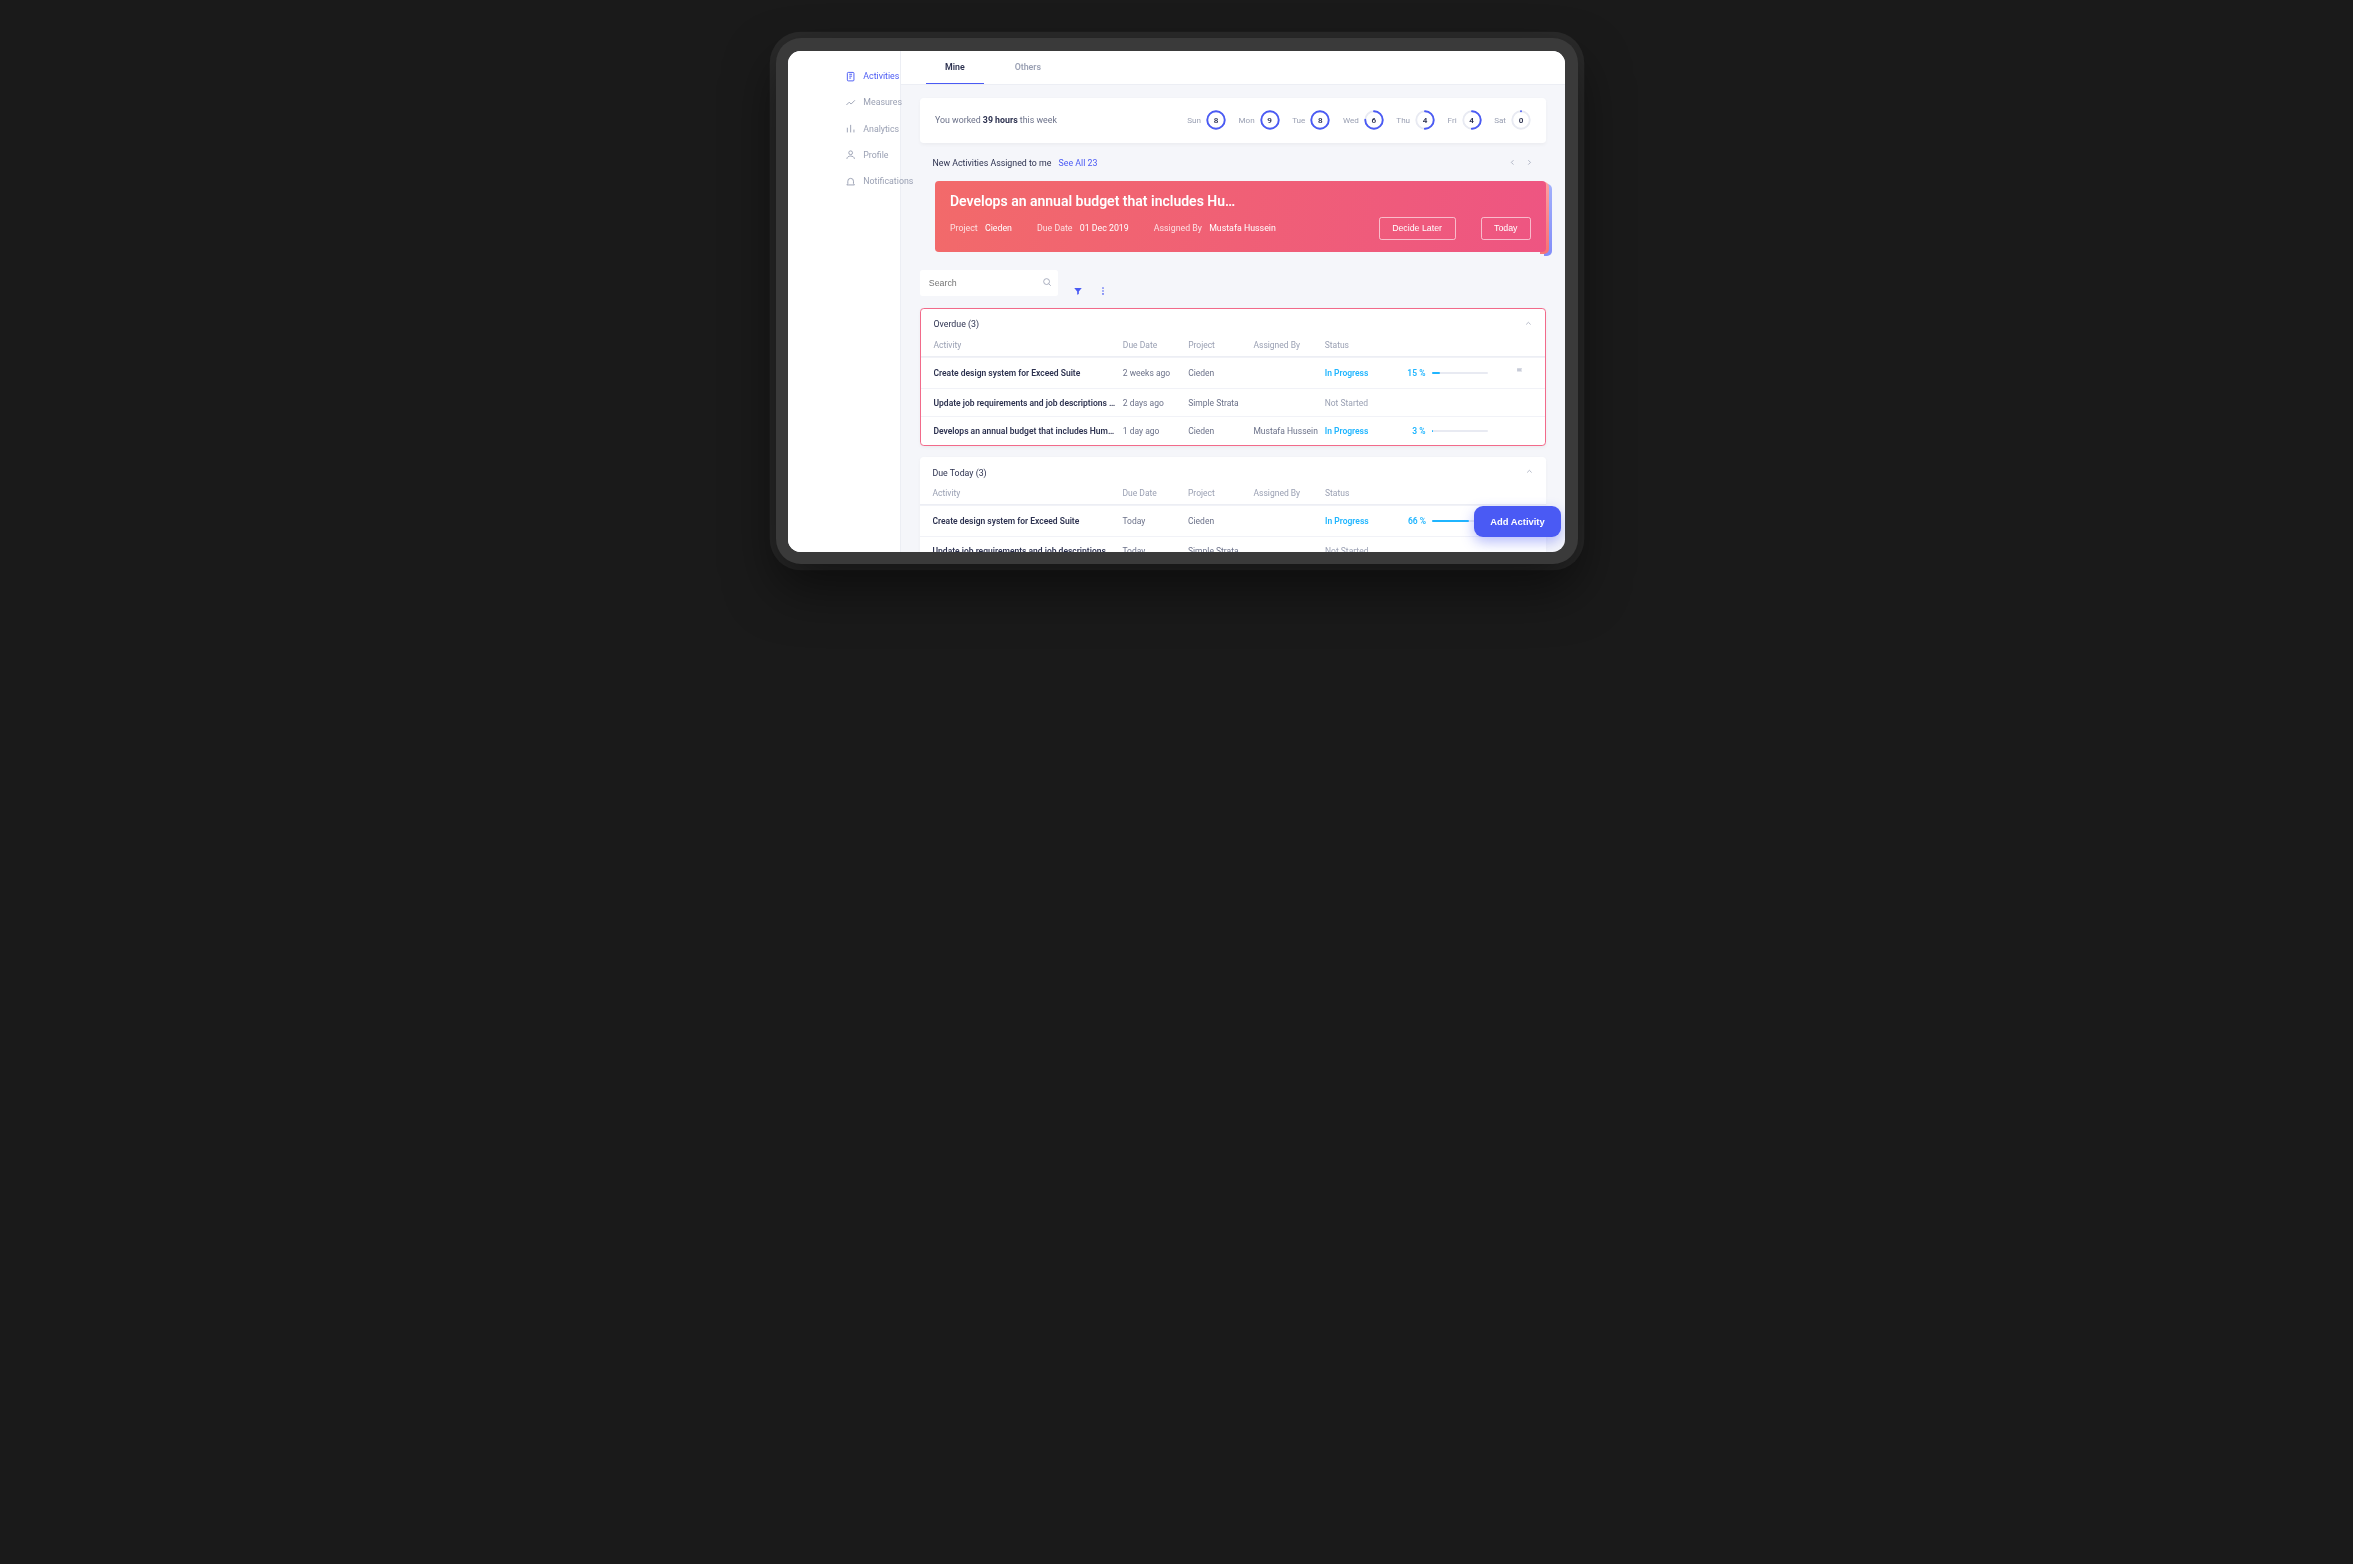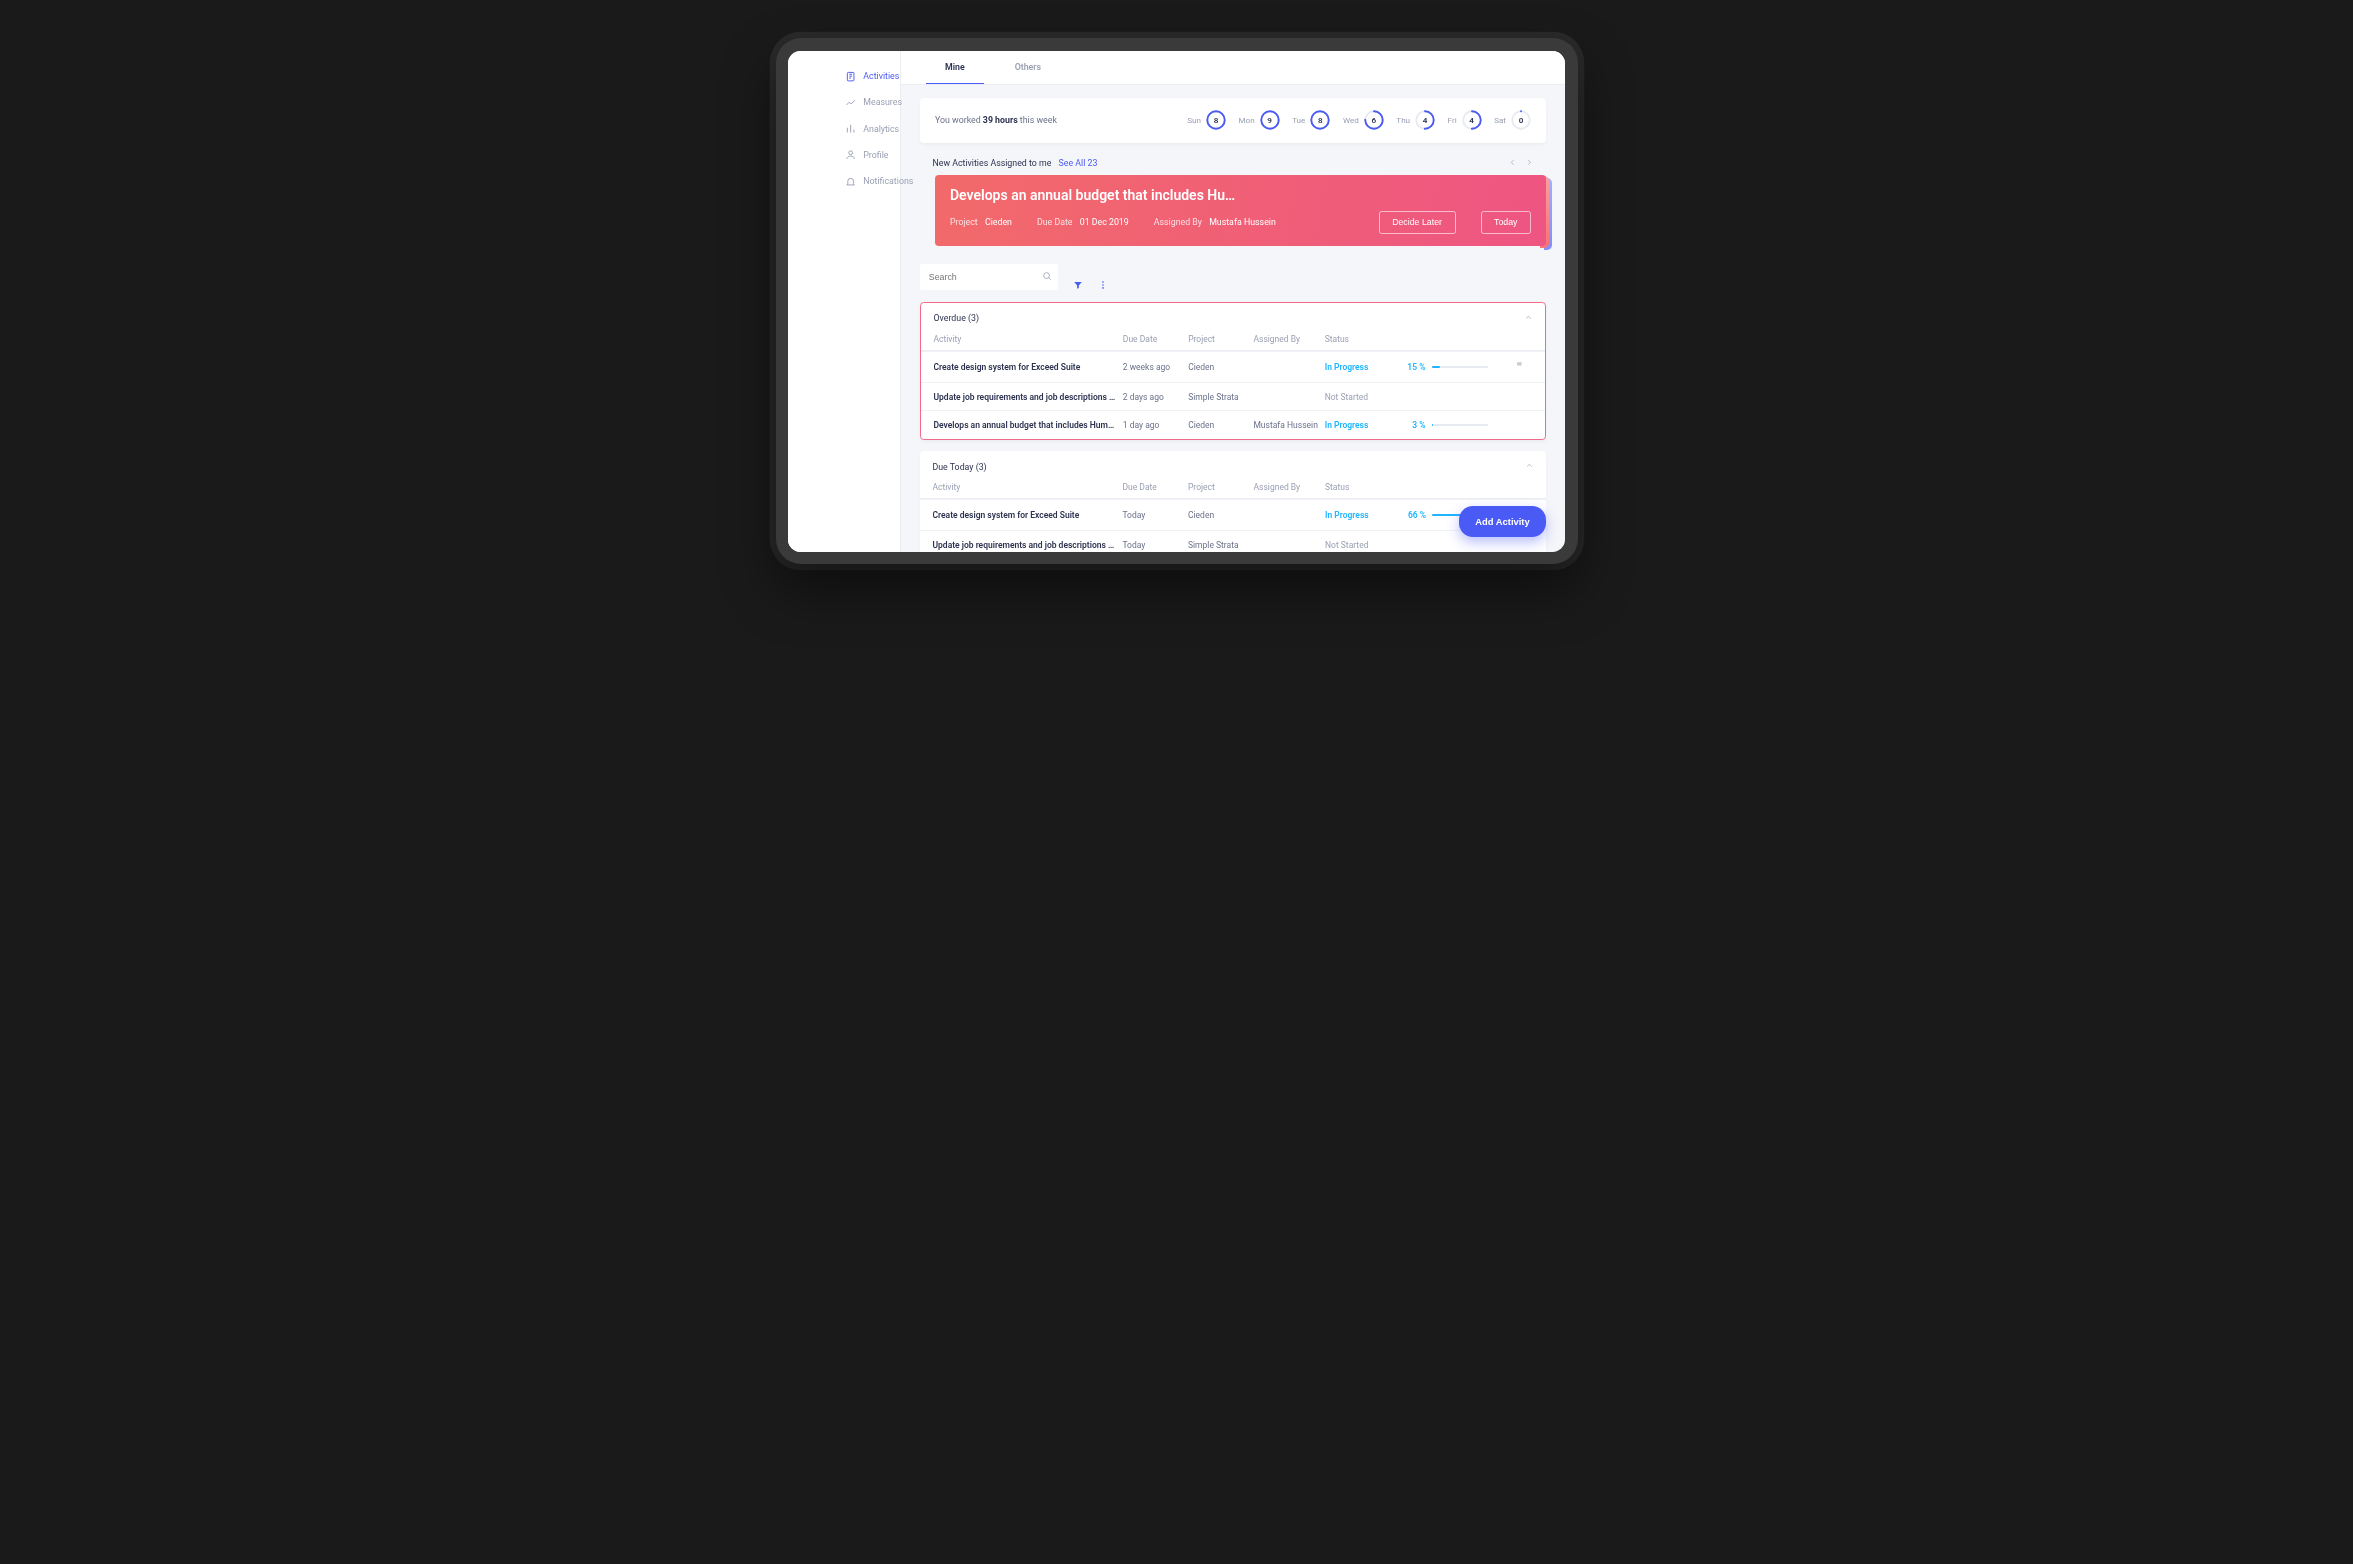--- a/index.html
+++ b/index.html
@@ -90,21 +90,21 @@
   display: flex; align-items: center; justify-content: center;
   font-size: 8.1px; font-weight: 600; color: #2d3250;
   position: relative;
 }
 .day-ring svg { position: absolute; inset: 0; transform: rotate(-90deg); }
 .new-header {
   display: flex;
   align-items: center;
   justify-content: space-between;
   padding: 0 12.5px;
-  margin-bottom: 6px;
+  margin-bottom: 12px;
 }
 .new-header-left { font-size: 8.8px; color: #2d3250; }
 .new-header-left a { color: #4a5af4; text-decoration: none; margin-left: 5px; }
 .nav-arrows { display: flex; gap: 7.5px; color: #9aa0b3; }
 .card-stack { position: relative; margin-bottom: 17.5px; }
 .card-behind {
   position: absolute; top: 3.8px; right: -7.5px; bottom: -3.8px; width: 8.8px;
   border-radius: 0 5px 5px 0;
 }
 .card-behind.b1 { background: linear-gradient(135deg,#a5b4fc,#818cf8); right: -6.3px; }
@@ -155,23 +155,23 @@
 .row { border-top: 0.6px solid #f1f2f7; color: #2d3250; }
 .row .activity-name { font-weight: 600; white-space: nowrap; overflow: hidden; text-overflow: ellipsis; }
 .row .muted { color: #6b7189; }
 .status-progress { color: #1fb5ff; font-weight: 600; }
 .status-notstarted { color: #9aa0b3; }
 .pct { color: #1fb5ff; font-weight: 600; text-align: right; }
 .bar { height: 2.5px; background: #e8eaf2; border-radius: 1.3px; position: relative; width: 56px; }
 .bar-fill { height: 100%; background: #1fb5ff; border-radius: 1.3px; }
 .flag { color: #c7cbd8; }
 .fab {
-  position: absolute; right: 19px; bottom: 15px;
+  position: absolute; right: 4px; bottom: 15px;
   background: #4a5af4; color: #fff; border: none;
-  padding: 10px 16.3px; border-radius: 14px; font-size: 9.4px; font-weight: 600;
+  padding: 10px 16.3px; border-radius: 9px; font-size: 9.4px; font-weight: 600;
   box-shadow: 0 5px 12.5px rgba(74,90,244,0.4); cursor: pointer;
 }
 </style>
 </head>
 <body>
 
 <div class="device-frame">
   <div class="screen">
 
     <nav class="sidebar">

